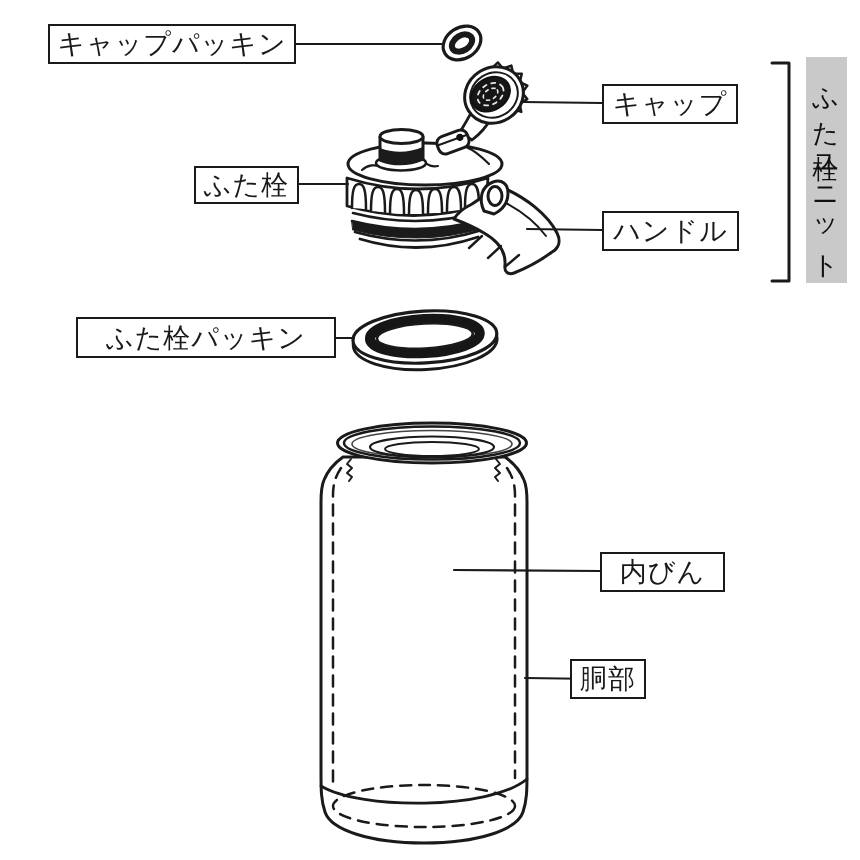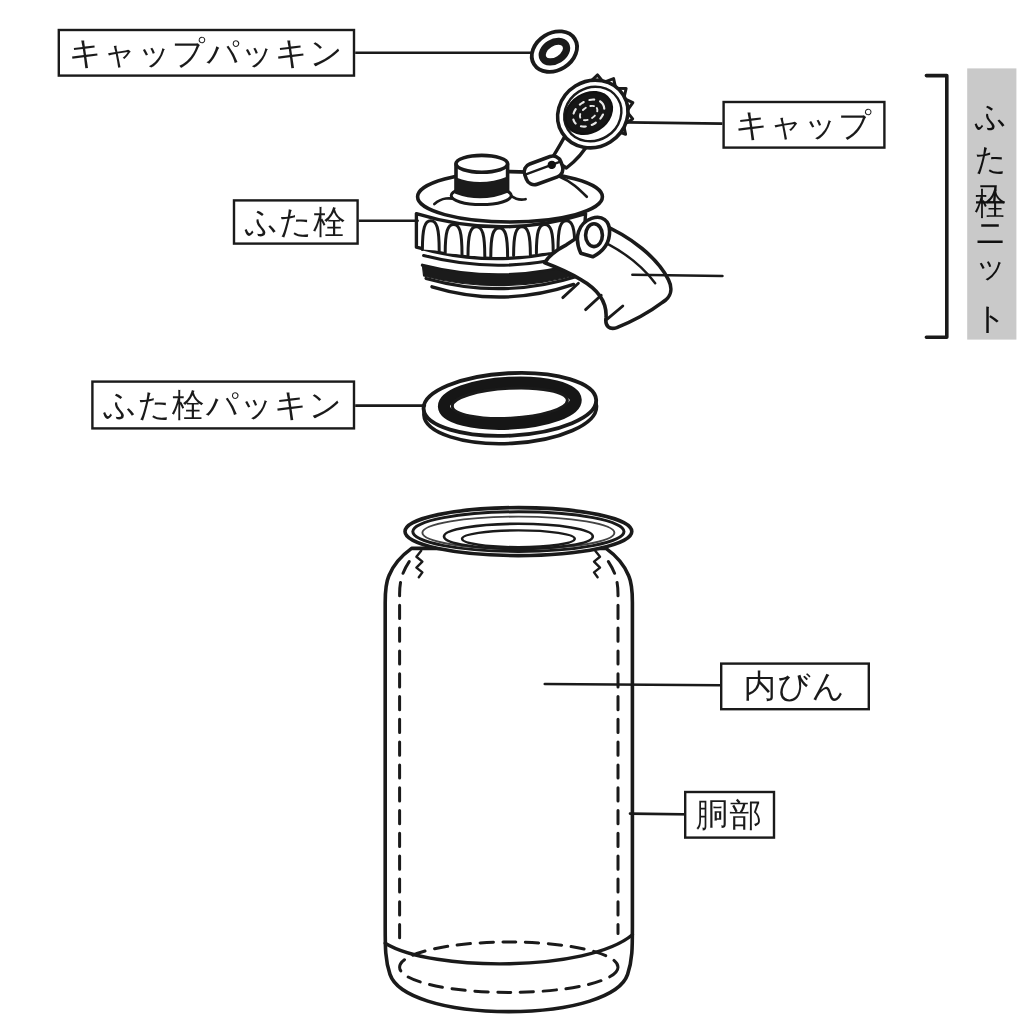--- a/index.html
+++ b/index.html
@@ -132,22 +132,25 @@
   </div>
 
   <div class="part-label" style="left:592px;top:84px;width:136px;height:40px;">
     <span>キャップ</span>
   </div>
 
   <div class="part-label" style="left:184px;top:166px;width:105px;height:38px;">
     <span>ふた栓</span>
   </div>
 
+  <div class="part-label" style="left:592px;top:211px;width:137px;height:40px;">
+    <span>ハンドル</span>
+  </div>
 
-  <div class="part-label" style="left:66px;top:317px;width:220px;height:41px;align-items:center;">
+  <div class="part-label" style="left:66px;top:317px;width:260px;height:41px;align-items:center;">
     <span>ふた栓パッキン</span>
   </div>
 
   <div class="part-label" style="left:590px;top:552px;width:125px;height:40px;">
     <span>内びん</span>
   </div>
 
   <div class="part-label" style="left:560px;top:659px;width:76px;height:40px;">
     <span>胴部</span>
   </div>

